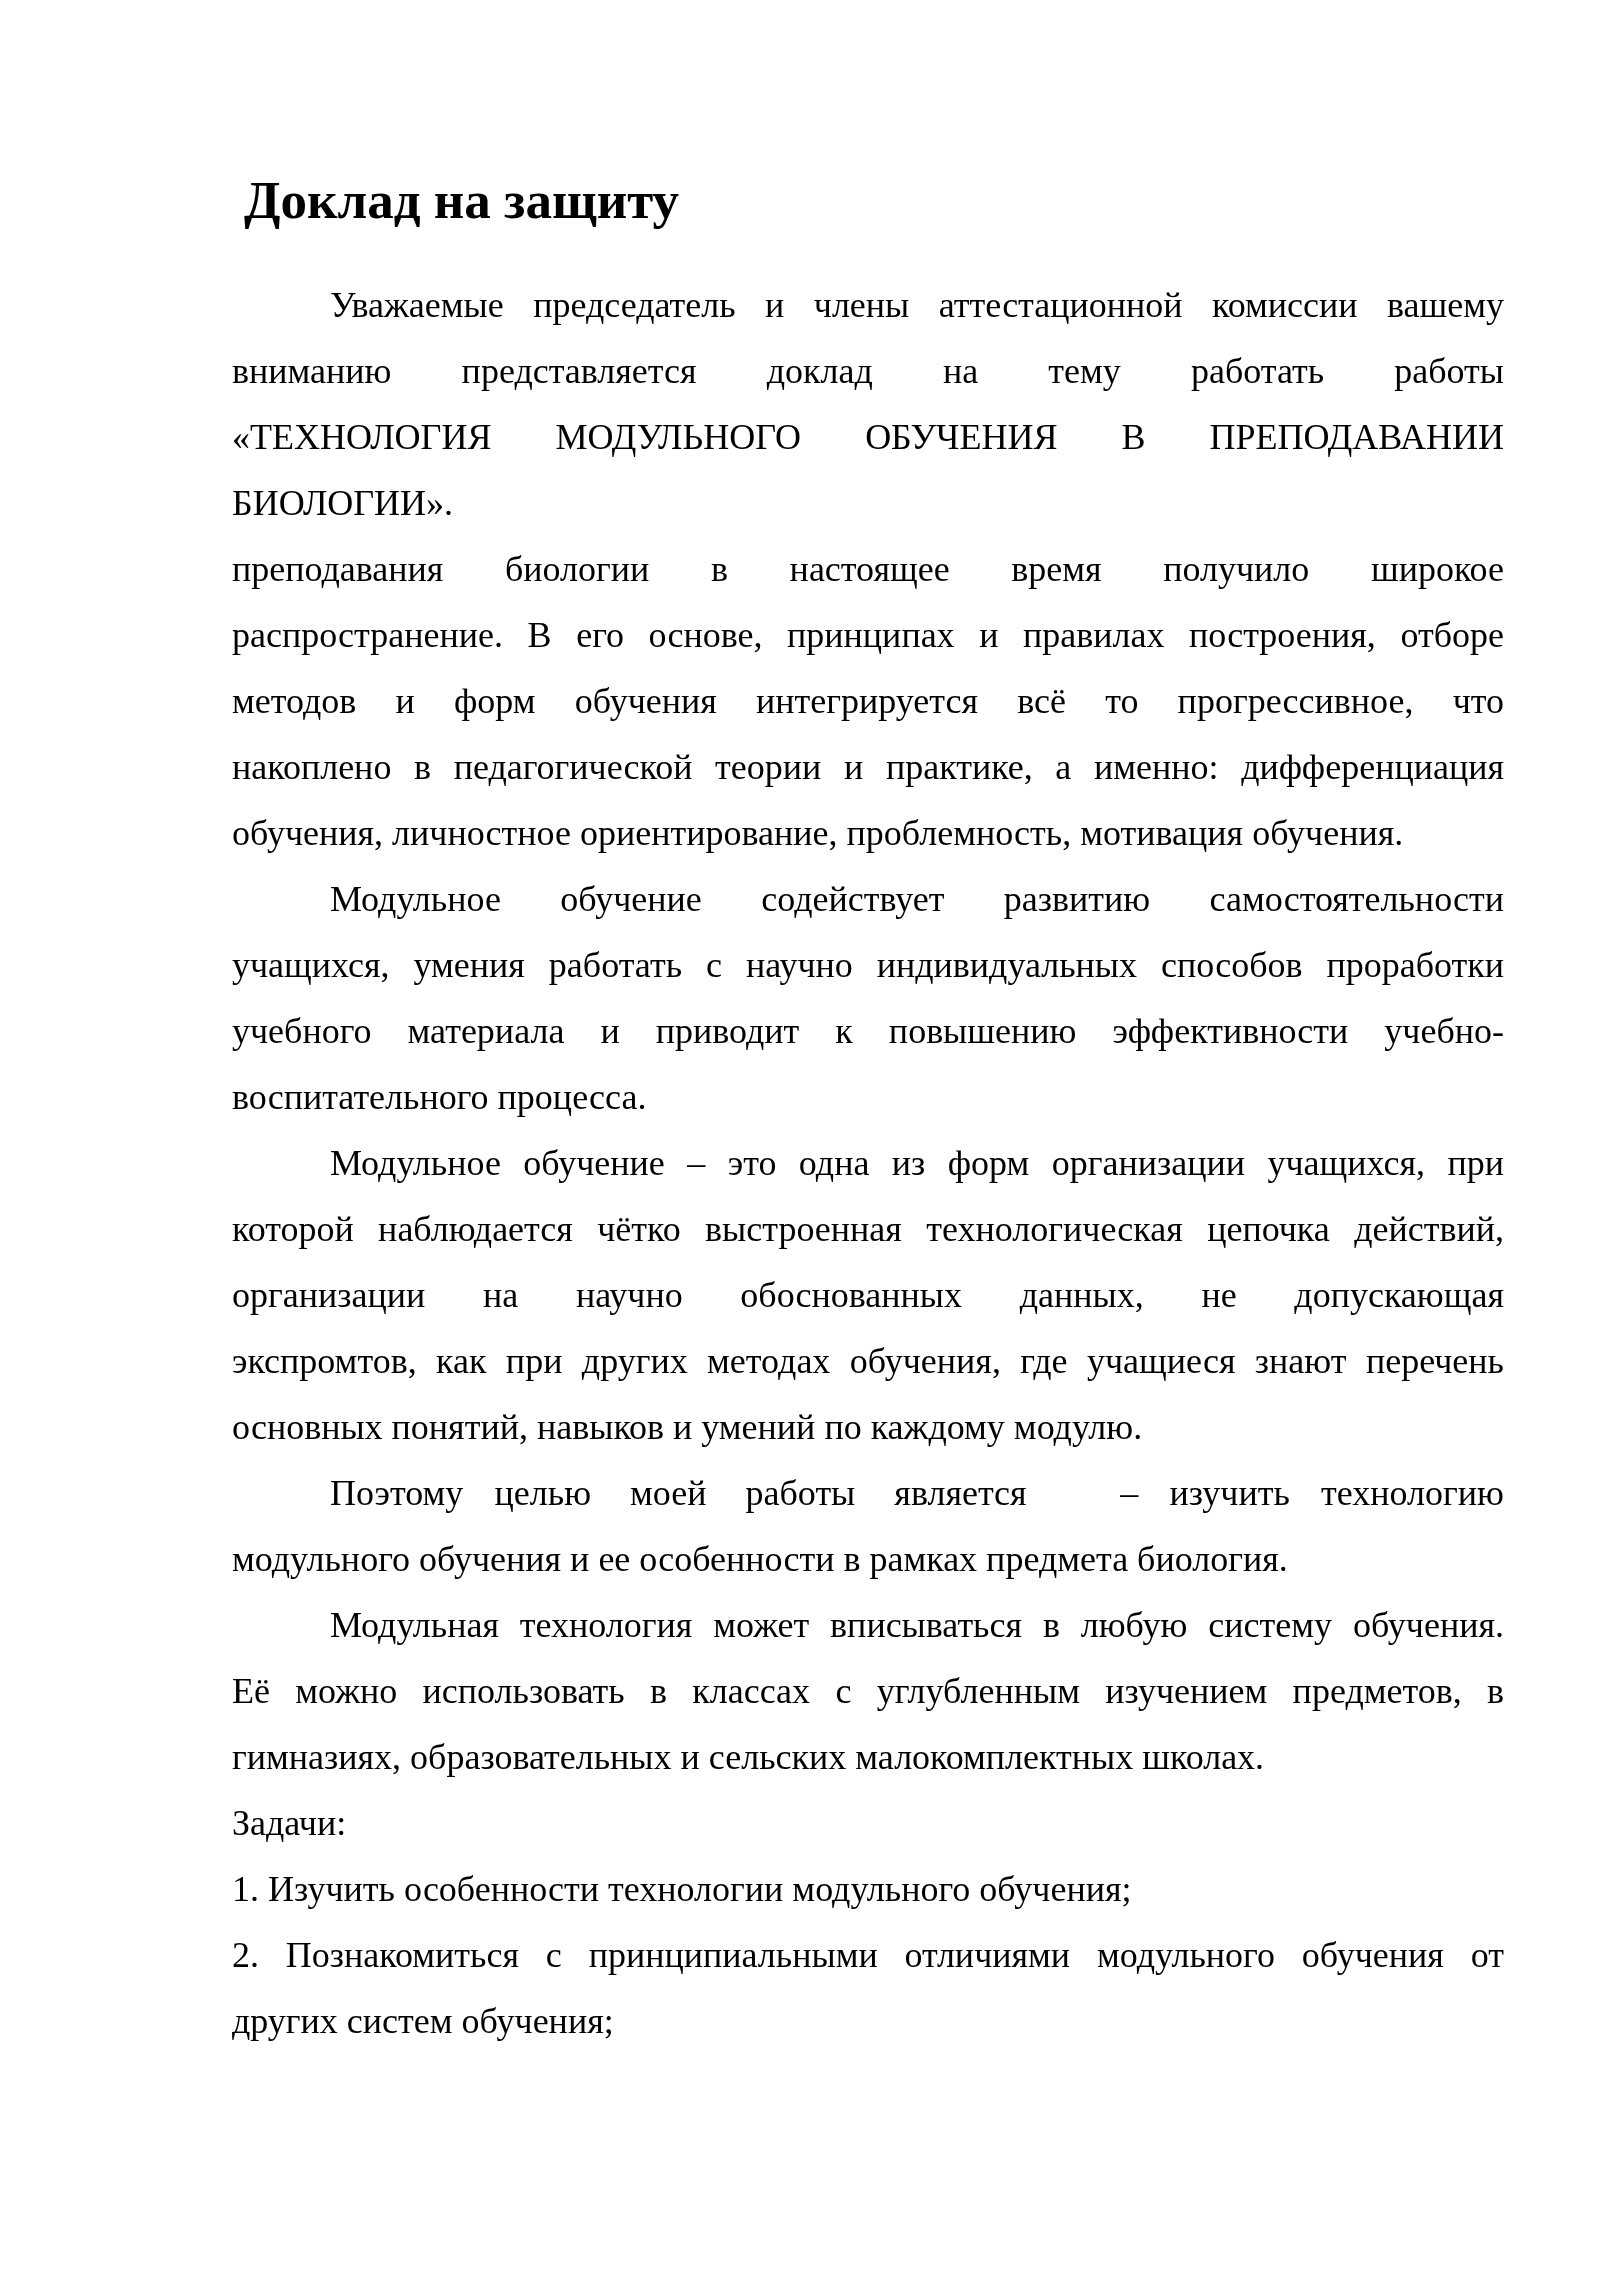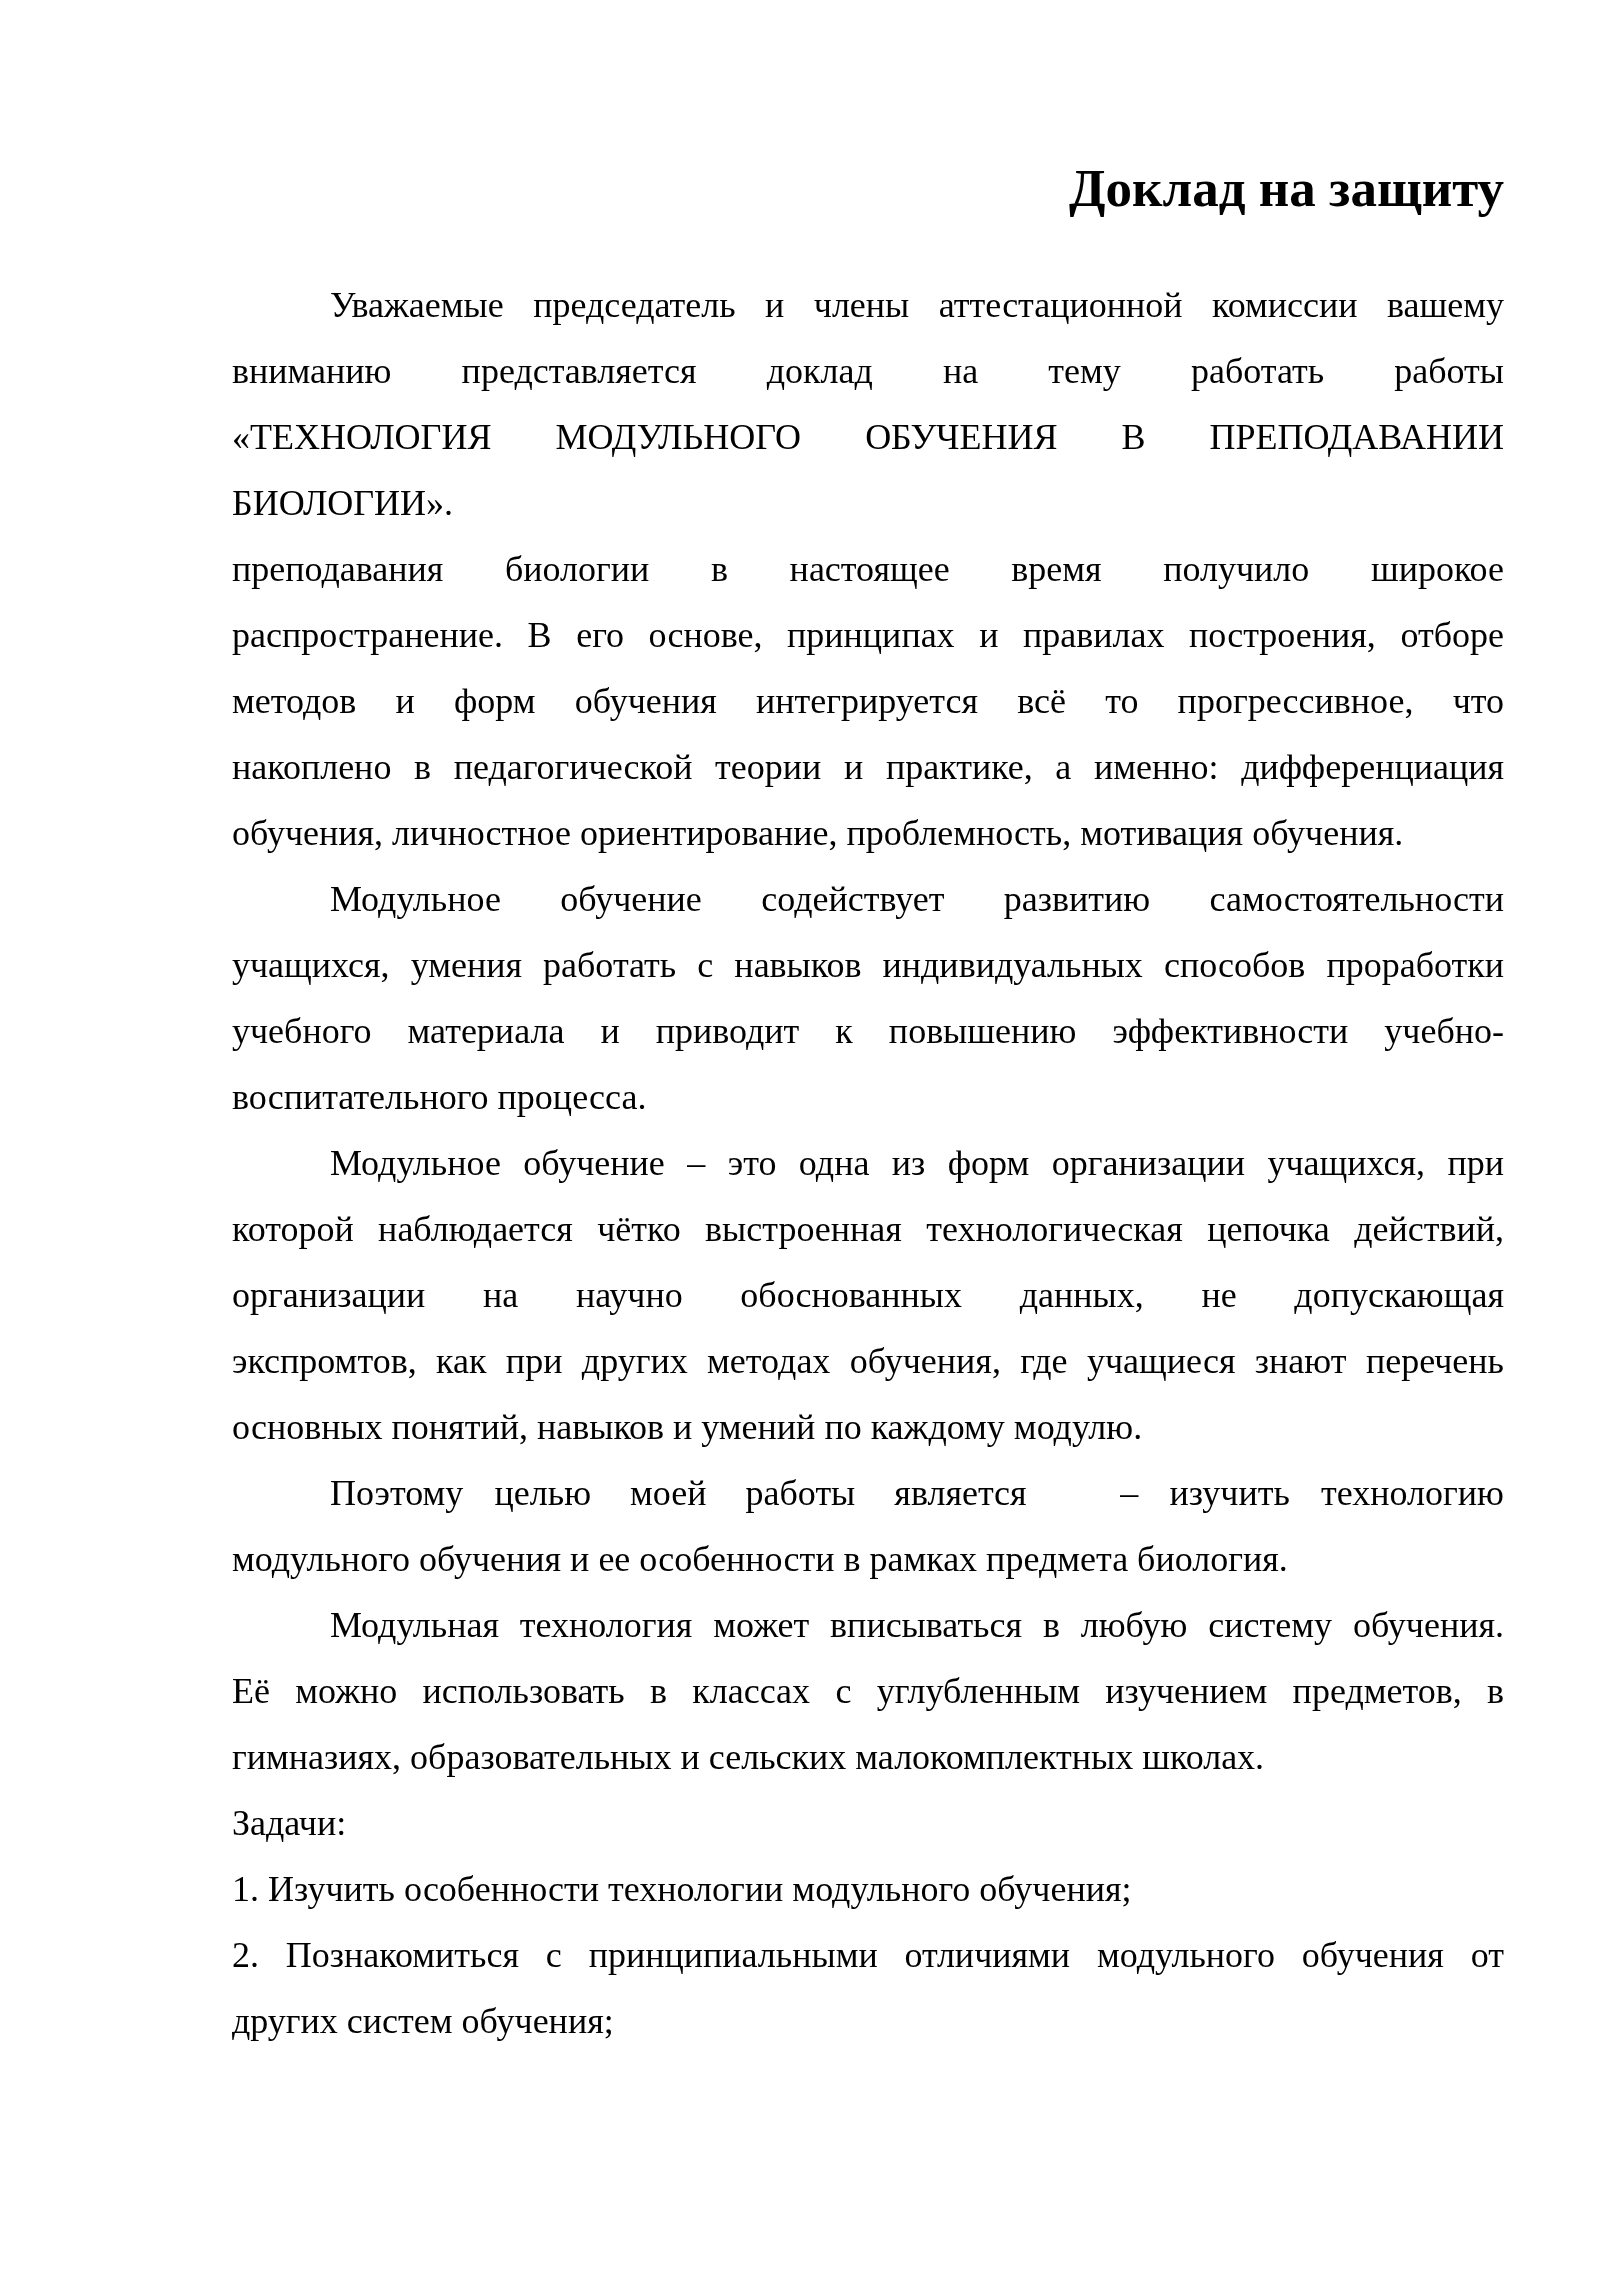--- a/index.html
+++ b/index.html
@@ -4,22 +4,22 @@
 <style>
   html, body { margin: 0; padding: 0; background: #ffffff; }
   body { width: 1621px; height: 2293px; position: relative; overflow: hidden; }
   .page {
     position: absolute; left: 0; top: 0; width: 1621px; height: 2293px;
     background: #ffffff; color: #000000;
     font-family: "Liberation Serif", "DejaVu Serif", serif;
   }
   .title {
     position: absolute; left: 232px; width: 1272px; top: 157px;
-    text-align: right; font-weight: bold; font-size: 53px; line-height: 63px;
-    margin: 0;
+    text-align: left; font-weight: bold; font-size: 53px; line-height: 63px;
+    margin: 12px;
   }
   .body-text {
     position: absolute; left: 232px; width: 1272px; top: 272px;
     font-size: 36px; line-height: 66px;
   }
   .line {
     display: block; height: 66px; white-space: nowrap;
     text-align: justify; text-align-last: justify;
   }
   .line.last { text-align-last: left; }
@@ -44,21 +44,21 @@
     <div>
       <span class="line">преподавания биологии в настоящее время получило широкое</span>
       <span class="line">распространение. В его основе, принципах и правилах построения, отборе</span>
       <span class="line">методов и форм обучения интегрируется всё то прогрессивное, что</span>
       <span class="line">накоплено в педагогической теории и практике, а именно: дифференциация</span>
       <span class="line last">обучения, личностное ориентирование, проблемность, мотивация обучения.</span>
     </div>
 
     <div>
       <span class="line indent">Модульное обучение содействует развитию самостоятельности</span>
-      <span class="line">учащихся, умения работать с навыков индивидуальных способов проработки</span>
+      <span class="line">учащихся, умения работать с научно индивидуальных способов проработки</span>
       <span class="line">учебного материала и приводит к повышению эффективности учебно-</span>
       <span class="line last">воспитательного процесса.</span>
     </div>
 
     <div>
       <span class="line indent">Модульное обучение – это одна из форм организации учащихся, при</span>
       <span class="line">которой наблюдается чётко выстроенная технологическая цепочка действий,</span>
       <span class="line">организации на научно обоснованных данных, не допускающая</span>
       <span class="line">экспромтов, как при других методах обучения, где учащиеся знают перечень</span>
       <span class="line last">основных понятий, навыков и умений по каждому модулю.</span>

